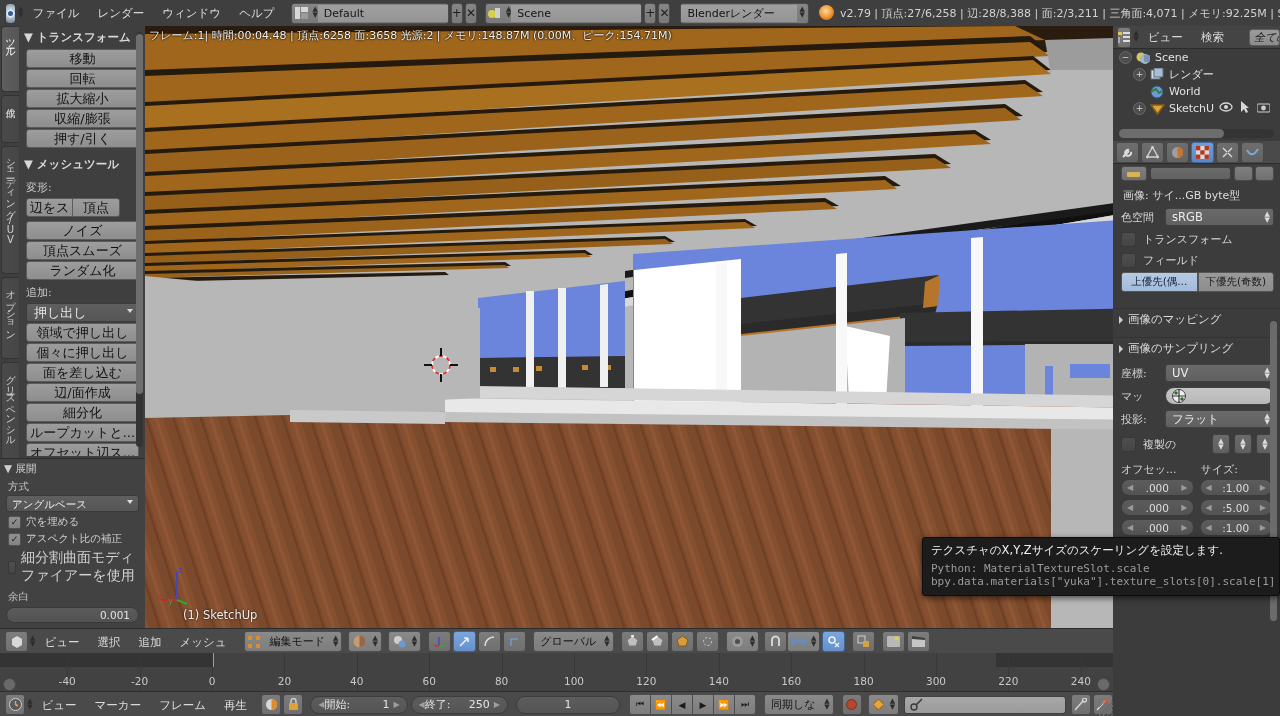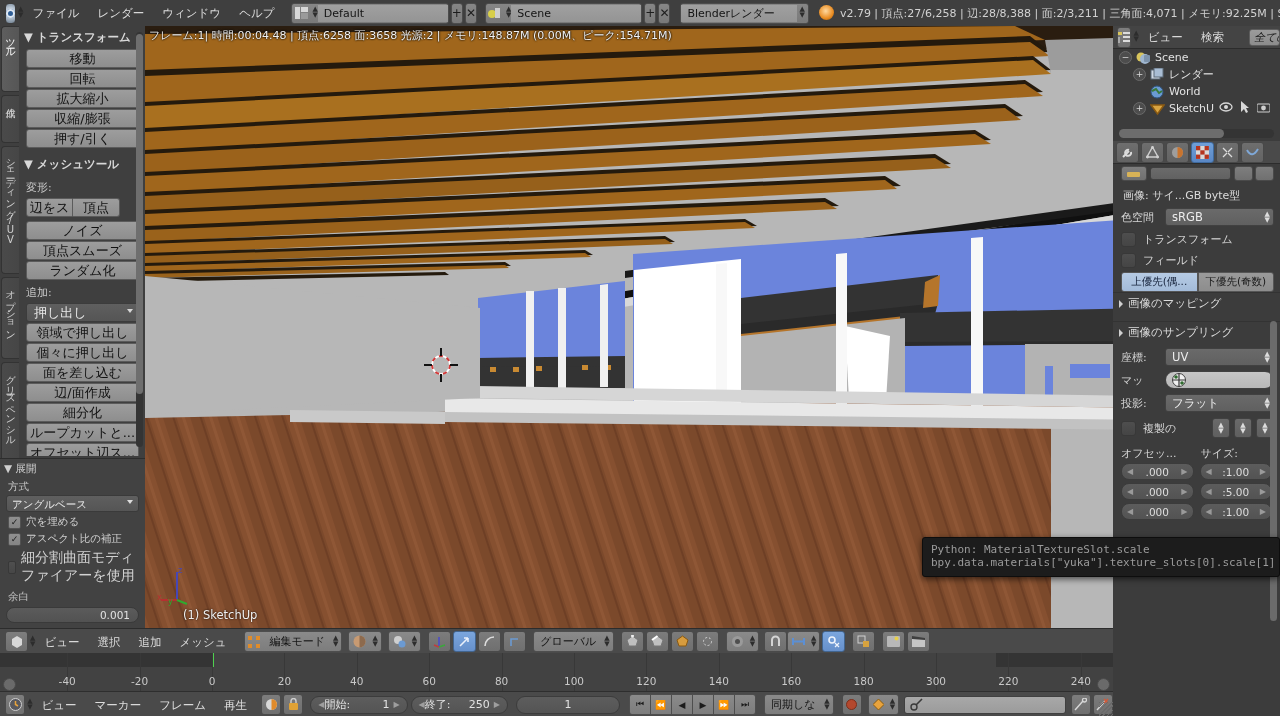--- a/index.html
+++ b/index.html
@@ -110,21 +110,21 @@
         border-top:1px solid #333;}
   .tri{border-left:4px solid #d0d0d0;border-top:4px solid transparent;border-bottom:4px solid transparent;
         margin-right:5px;width:0;height:0;}
   .tri.open{border-left:4px solid transparent;border-right:4px solid transparent;border-top:5px solid #d0d0d0;
         border-bottom:none;margin-right:5px;margin-top:2px;}
   .pdrop{flex:1;height:18px;line-height:17px;background:linear-gradient(to bottom,#6a6a6a,#606060);
         border:1px solid #414141;border-radius:3px;color:#ececec;padding:0 6px;position:relative;
         font-size:11.5px;box-sizing:border-box;}
   .updown{position:absolute;right:3px;top:2px;display:flex;flex-direction:column;line-height:6px;
         font-size:7px;color:#ddd;}
-  .togpair{display:flex;margin:4px 6px 0 8px;}
+  .togpair{display:flex;margin:4px 6px 16px 8px;}
   .togpair div{flex:1;height:18px;line-height:17px;text-align:center;font-size:10.5px;color:#1a1a1a;
         background:linear-gradient(to bottom,#9a9a9a,#8d8d8d);border:1px solid #565656;overflow:hidden;}
   .togpair div.on{background:linear-gradient(to bottom,#b6cbe4,#a3bbd9);color:#15223a;}
   .togpair div:first-child{border-radius:3px 0 0 3px;}
   .togpair div:last-child{border-radius:0 3px 3px 0;}
   .numbox{height:17px;line-height:16px;border-radius:8px;background:linear-gradient(to bottom,#5c5c5c,#535353);
         border:1px solid #3b3b3b;color:#dedede;font-size:10.5px;text-align:center;position:relative;
         box-sizing:border-box;}
   .numbox .la{position:absolute;left:5px;top:0;color:#9a9a9a;font-size:8px;}
   .numbox .ra{position:absolute;right:5px;top:0;color:#9a9a9a;font-size:8px;}
@@ -680,20 +680,21 @@
         <div class="numbox"><span class="la">◀</span><span>:1.00</span><span class="ra">▶</span></div>
         <div class="numbox" style="margin-top:3px;"><span class="la">◀</span><span>:5.00</span><span class="ra">▶</span></div>
         <div class="numbox" style="margin-top:3px;"><span class="la">◀</span><span>:1.00</span><span class="ra">▶</span></div>
       </div>
     </div>
 
     <div style="position:absolute;right:3px;top:180px;width:7px;height:300px;background:#6b6b6b;border-radius:4px;"></div>
   </div>
 
   <div id="tooltip">
+    <div class="t1">テクスチャのX,Y,Zサイズのスケーリングを設定します.</div>
     <div class="t2">Python: MaterialTextureSlot.scale</div>
     <div class="t3">bpy.data.materials["yuka"].texture_slots[0].scale[1]</div>
   </div>
 
   <div id="vpheader">
     <div class="iconbox" style="width:21px;height:19px;margin-left:5px;">
       <svg width="12" height="12">
           <path d="M6 0 L11 3 L11 9 L6 12 L1 9 L1 3 Z" fill="#d8d8d8"></path>
         </svg>
     </div>

